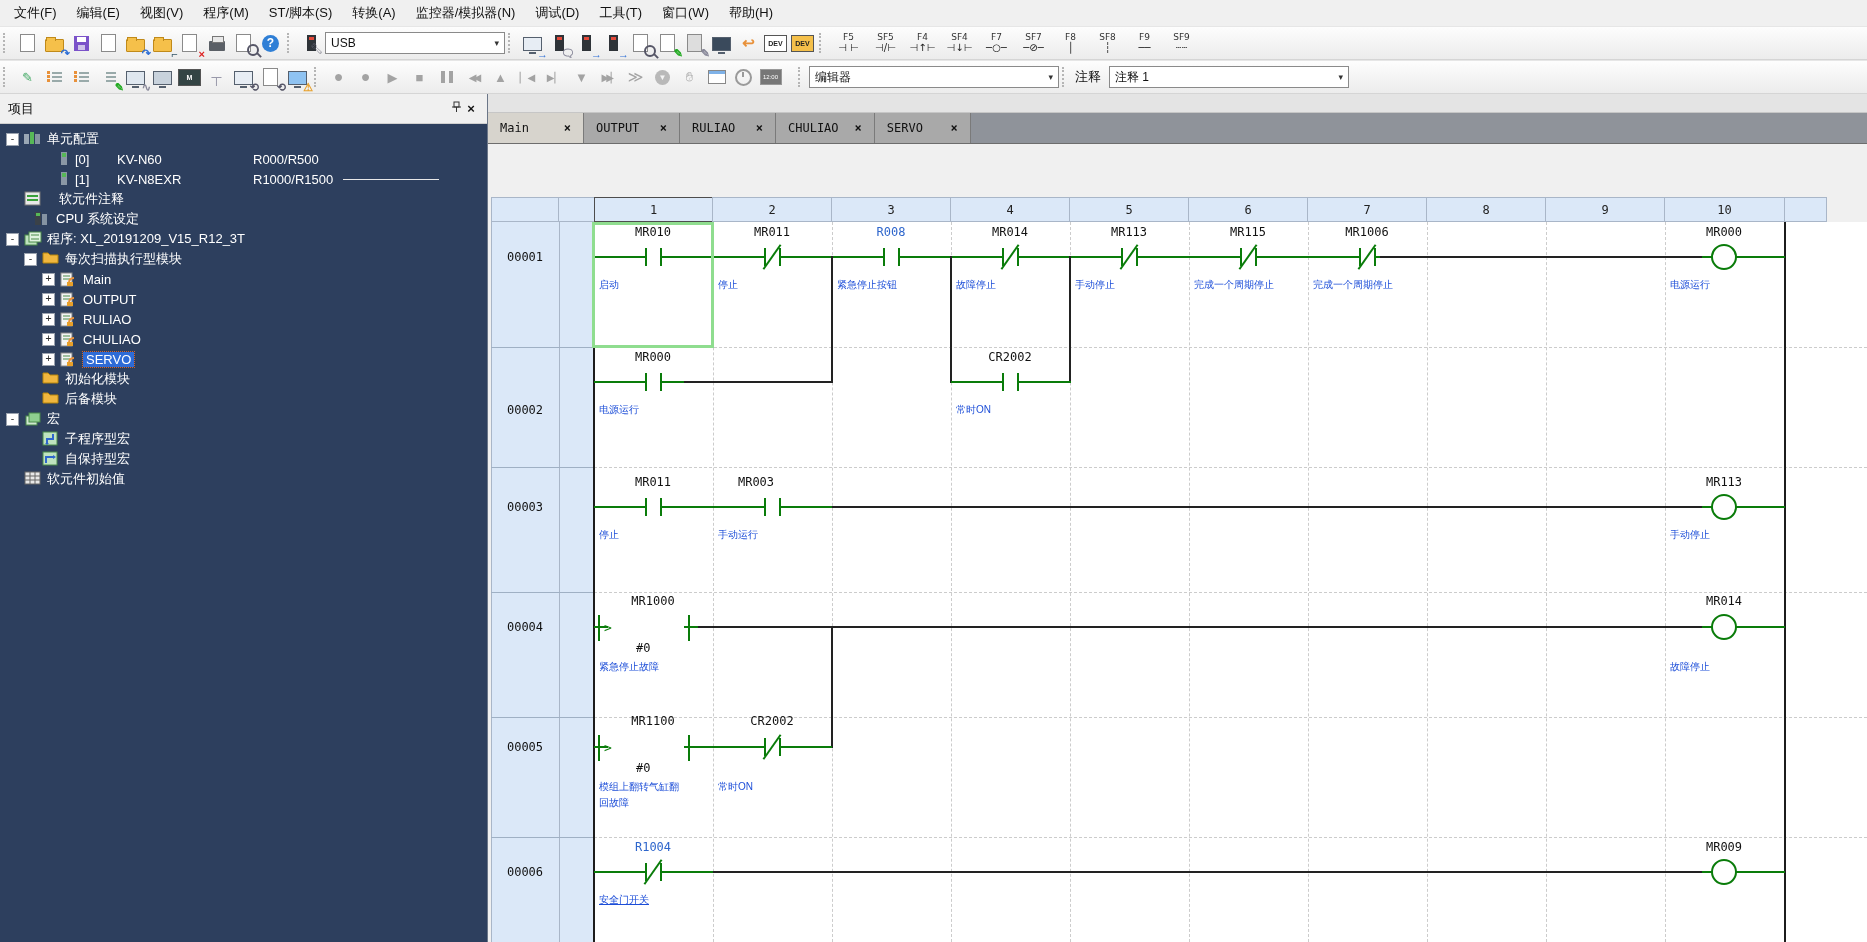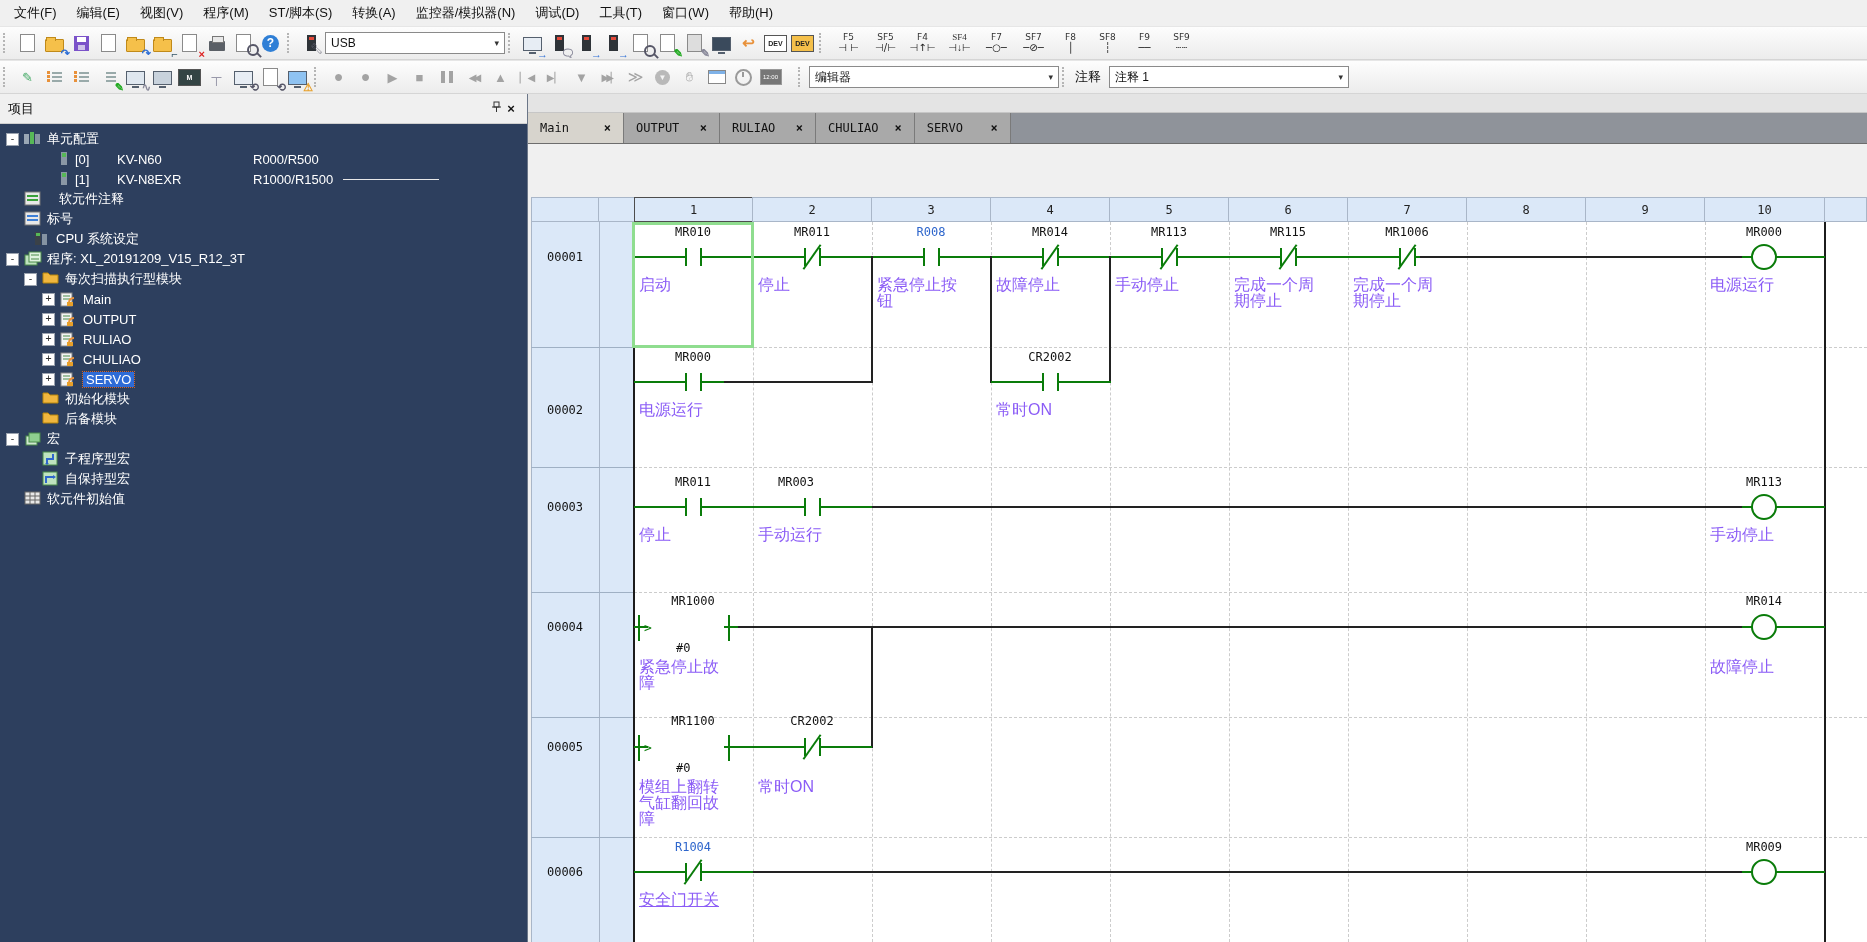--- a/index.html
+++ b/index.html
@@ -56,21 +56,21 @@
   .timer:before{content:"";position:absolute;left:5px;top:1px;width:2px;height:5px;background:#9a9a9a;}
   .clockbox{width:20px;height:14px;border:1px solid #999;background:#777;color:#fff;font-size:6px;
             display:flex;align-items:center;justify-content:center;}
   .mag{width:8px;height:8px;border:2px solid #556;border-radius:50%;position:relative;}
   .mag:after{content:"";position:absolute;width:6px;height:2px;background:#556;transform:rotate(45deg);right:-5px;bottom:-2px;}
   .fkey{width:37px;height:28px;display:flex;flex-direction:column;align-items:center;justify-content:center;
         font-size:9px;color:#333;line-height:1.15;flex:none;font-family:"DejaVu Sans",sans-serif;}
   .fkey .g{font-size:10px;color:#222;}
   
   .main{position:absolute;left:0;top:94px;width:100%;bottom:0;display:flex;}
-  .left{width:528px;flex:none;display:flex;flex-direction:column;border-right:1px solid #6b7688;box-sizing:border-box;}
+  .left{width:488px;flex:none;display:flex;flex-direction:column;border-right:1px solid #6b7688;box-sizing:border-box;}
   .phdr{height:30px;background:#f0f0f0;display:flex;align-items:center;font-size:13px;
         padding:0 8px;border-bottom:1px solid #cfcfcf;box-sizing:border-box;}
   .phdr .sp{flex:1;}
   .pin{width:14px;text-align:center;color:#333;font-size:12px;}
   .pclose{width:16px;text-align:center;color:#111;font-weight:bold;font-size:13px;}
   .tree{flex:1;background:#2d3f5e;color:#fff;font-size:13px;padding-top:5px;overflow:hidden;}
   .trow{height:20px;display:flex;align-items:center;white-space:nowrap;}
   .exp{width:11px;height:11px;background:#fff;border:1px solid #9aa2ae;color:#333;font-size:10px;
        line-height:9px;text-align:center;margin-right:5px;flex:none;font-family:"DejaVu Sans Mono",monospace;}
   .ticon{width:18px;height:16px;margin-right:5px;flex:none;}
@@ -114,21 +114,21 @@
   .ct .sl{position:absolute;left:14px;top:-4px;width:2px;height:30px;background:#0a7c0a;transform:rotate(35deg);}
   .cmp{position:absolute;left:108px;width:96px;height:26px;z-index:3;}
   .cmp .gap{position:absolute;left:12px;top:11px;width:76px;height:4px;background:#fff;}
   .cmp .b{position:absolute;top:0;width:2px;height:26px;background:#0a7c0a;}
   .cmp .gt{position:absolute;left:8px;top:5px;color:#0a7c0a;font:13px "DejaVu Sans Mono",monospace;}
   .coil{position:absolute;left:1223px;width:22px;height:22px;border:2px solid #0a7c0a;border-radius:50%;
         background:#fff;z-index:3;}
   .dlbl{position:absolute;transform:translateX(-50%);font:12px "DejaVu Sans Mono",monospace;color:#111;
         z-index:4;white-space:nowrap;}
   .dlbl.blue{color:#2e66cc;}
-  .dcmt{position:absolute;width:84px;font-size:16px;line-height:16px;color:#8b5cf6;z-index:4;}
+  .dcmt{position:absolute;width:84px;font-size:10px;line-height:16px;color:#1d4ed8;z-index:4;}
   .opnd{position:absolute;font:12px "DejaVu Sans Mono",monospace;color:#111;z-index:4;}
 </style>
 </head>
 <body>
 
 <div id="root">
 
   <div class="menubar">
     <span class="mitem">文件(F)</span>
     <span class="mitem">编辑(E)</span>
@@ -236,21 +236,21 @@
         <span class="g">⊣ ⊢</span>
       </button>
     <button class="fkey" style="border:none;background:none;">
       <span>SF5</span>
         <span class="g">⊣/⊢</span>
       </button>
     <button class="fkey" style="border:none;background:none;">
       <span>F4</span>
         <span class="g">⊣↑⊢</span>
       </button>
-    <button class="fkey" style="border:none;background:none;font-family:Liberation Serif, serif;">
+    <button class="fkey" style="border:none;background:none;">
       <span>SF4</span>
         <span class="g">⊣↓⊢</span>
       </button>
     <button class="fkey" style="border:none;background:none;">
       <span>F7</span>
         <span class="g">─○─</span>
       </button>
     <button class="fkey" style="border:none;background:none;">
       <span>SF7</span>
         <span class="g">─⊘─</span>
@@ -430,30 +430,20 @@
           <span class="ticon">
             <svg width="17" height="15">
                 <rect x="1" y="1" width="15" height="13" fill="#e8e8e8" stroke="#777"></rect>
                 <rect x="3" y="4" width="11" height="2" fill="#3aa03a"></rect>
                 <rect x="3" y="8" width="11" height="2" fill="#3aa03a"></rect>
               </svg>
           </span>
           <span>软元件注释</span>
         </div>
 
-        <div class="trow" style="padding-left:24px;">
-          <span class="ticon">
-            <svg width="17" height="15">
-                <rect x="1" y="1" width="15" height="13" fill="#e8e8e8" stroke="#777"></rect>
-                <rect x="3" y="4" width="11" height="2" fill="#3e7fd6"></rect>
-                <rect x="3" y="8" width="11" height="2" fill="#3e7fd6"></rect>
-              </svg>
-          </span>
-          <span>标号</span>
-        </div>
 
         <div class="trow" style="padding-left:33px;">
           <span class="ticon">
             <svg width="17" height="15">
                 <rect x="2" y="1" width="6" height="13" fill="#3a4148"></rect>
                 <rect x="3" y="2" width="4" height="3" fill="#57b857"></rect>
                 <rect x="9" y="3" width="5" height="11" fill="#8593a2"></rect>
               </svg>
           </span>
           <span>CPU 系统设定</span>

